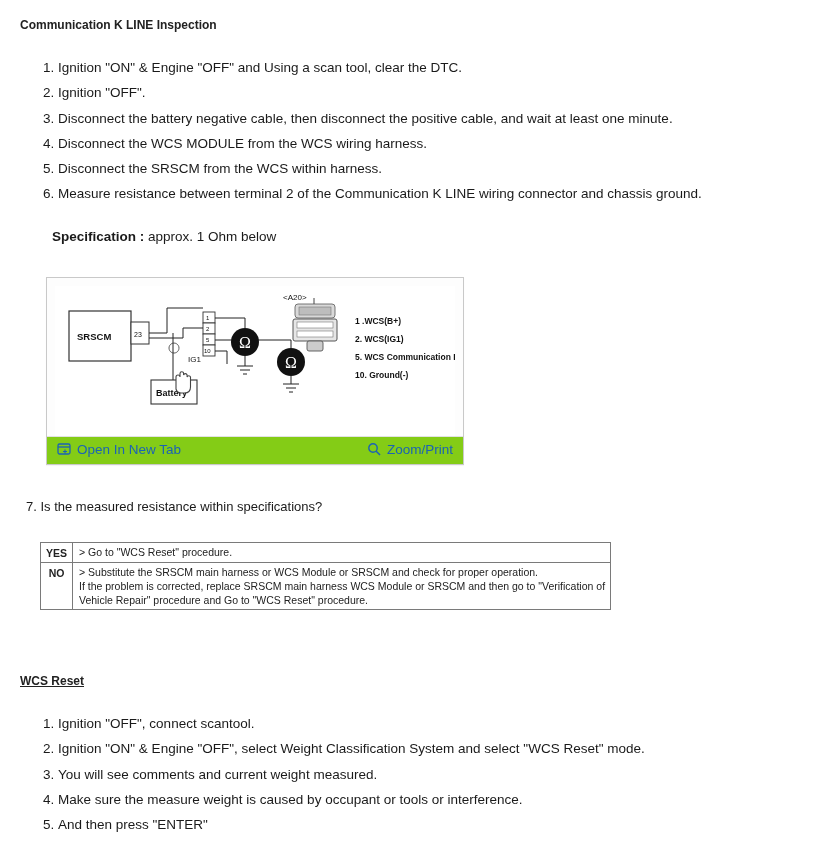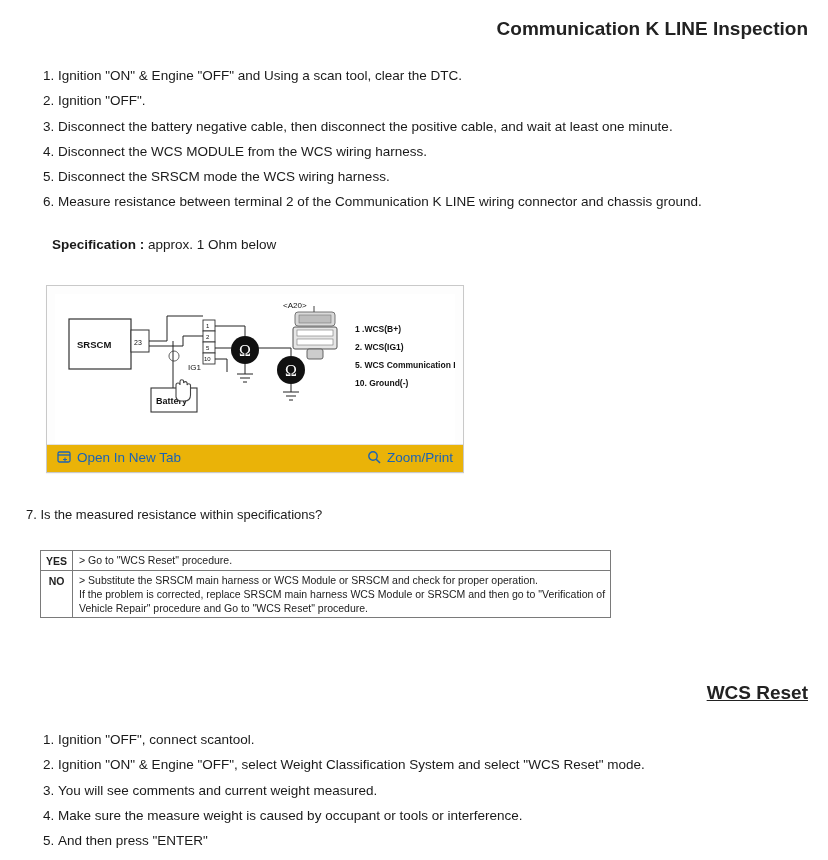--- a/index.html
+++ b/index.html
@@ -8,26 +8,25 @@
     width: 828px;
     min-height: 860px;
     background: #ffffff;
     font-family: "Liberation Sans", sans-serif;
     font-size: 13.5px;
     color: #1a1a1a;
   }
   .page { padding: 18px 20px 10px 20px; }
 
   h2.section-title {
-    font-size: 19px;
+    font-size: 12px;
     font-weight: bold;
     margin: 0 0 0 0;
     padding: 0;
     color: #222;
-    text-align: right;
   }
 
   ol.steps {
     margin: 26px 0 0 0;
     padding-left: 38px;
     list-style: decimal;
   }
   ol.steps li {
     margin: 0 0 5px 0;
     line-height: 1.5;
@@ -54,21 +53,21 @@
     margin: 8px 8px 0 8px;
     background: #ffffff;
     position: relative;
     overflow: hidden;
   }
   .figure-actions {
     display: flex;
     justify-content: space-between;
     align-items: center;
     padding: 5px 10px 7px 10px;
-    background: #eab308;
+    background: #84cc16;
     border-top: 1px solid #e2e2e2;
   }
   .fig-link {
     display: flex;
     align-items: center;
     gap: 6px;
     color: #1b63b5;
     font-size: 13.5px;
     text-decoration: none;
     cursor: pointer;
@@ -115,21 +114,21 @@
 
 <div class="page">
 
   <h2 class="section-title">Communication K LINE Inspection</h2>
 
   <ol class="steps">
     <li>Ignition "ON" &amp; Engine "OFF" and Using a scan tool, clear the DTC.</li>
     <li>Ignition "OFF".</li>
     <li>Disconnect the battery negative cable, then disconnect the positive cable, and wait at least one minute.</li>
     <li>Disconnect the WCS MODULE from the WCS wiring harness.</li>
-    <li>Disconnect the SRSCM mode the WCS wiring harness.</li>
+    <li>Disconnect the SRSCM from the WCS within harness.</li>
     <li>Measure resistance between terminal 2 of the Communication K LINE wiring connector and chassis ground.</li>
   </ol>
 
   <div class="spec">
     <span class="spec-label">Specification :</span>
     <span>approx. 1 Ohm below</span>
   </div>
 
   <div class="figure-box">
     <div class="figure-inner">

